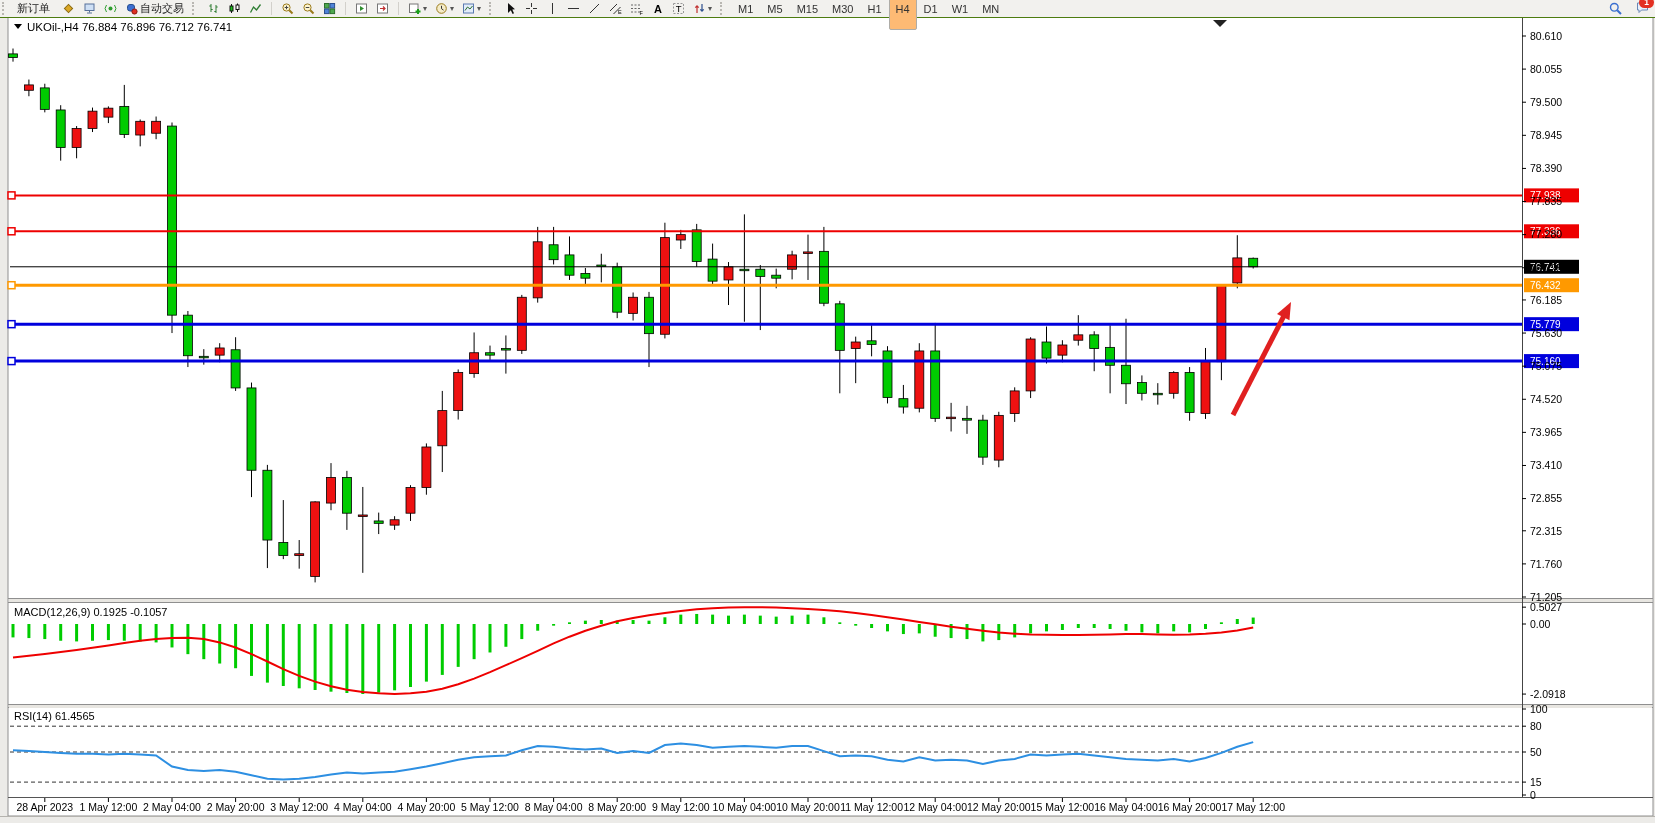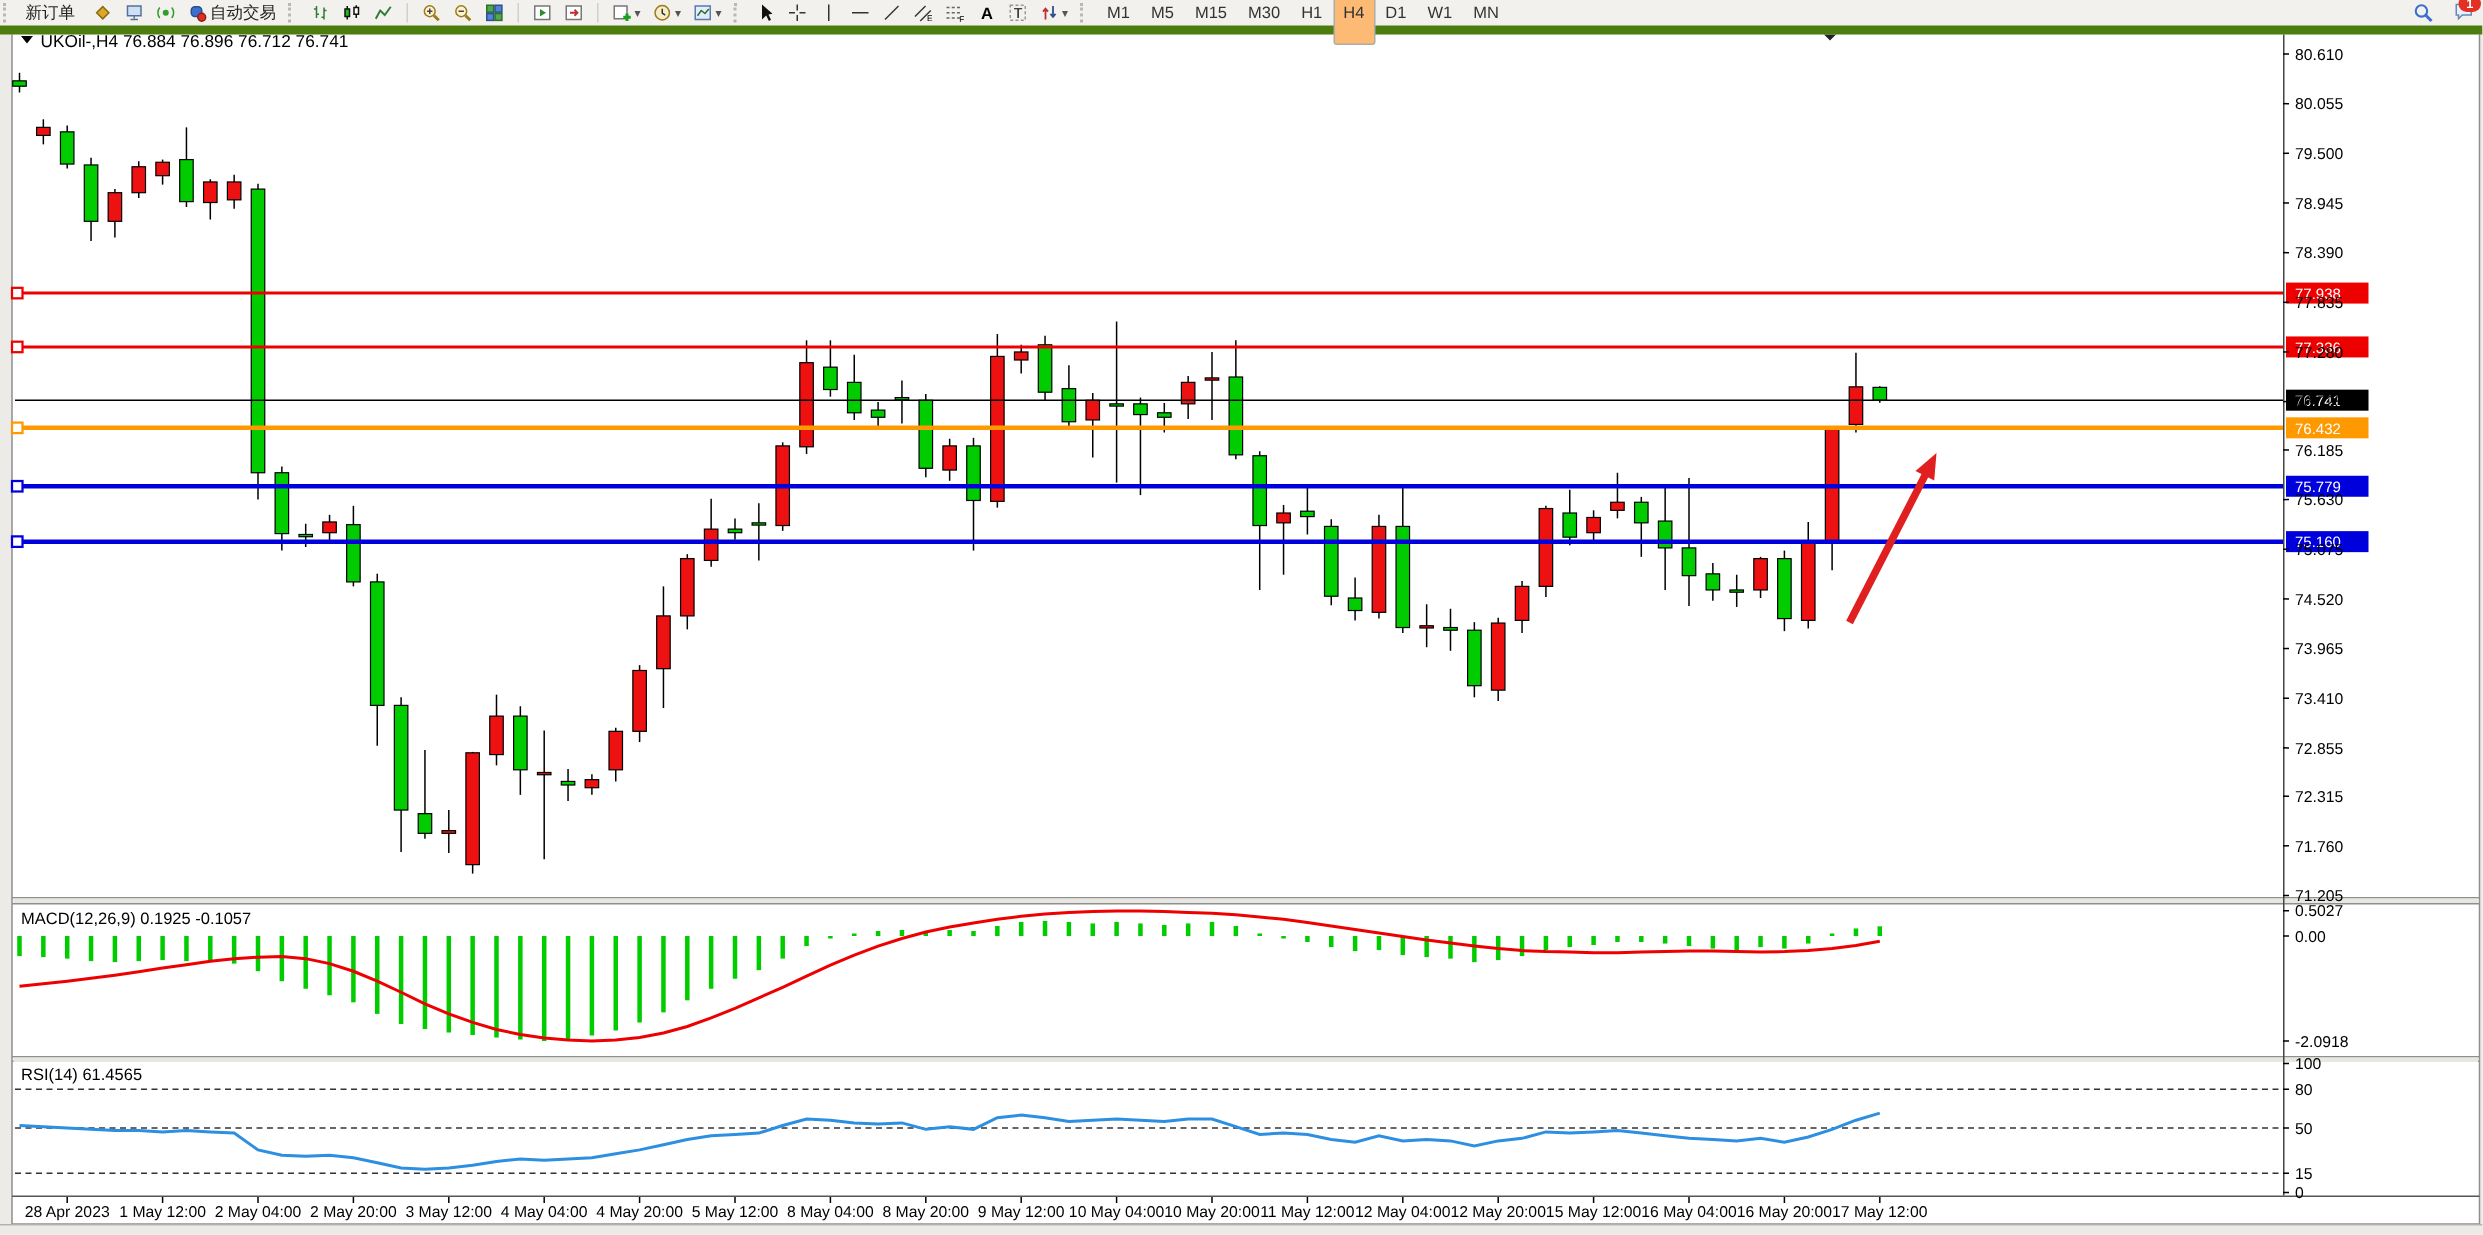--- a/index.html
+++ b/index.html
@@ -1,20 +1,20 @@
 <!DOCTYPE html>
 <html><head>
 <meta charset="utf-8">
 <style>
   html,body{margin:0;padding:0;background:#ecebe8;width:1655px;height:823px;overflow:hidden;
     font-family:"Liberation Sans",sans-serif;-webkit-font-smoothing:antialiased;}
   #app{position:relative;width:1655px;height:823px;}
   
   #toolbar{position:absolute;left:0;top:0;width:1655px;height:17px;background:#f2f1ee;
-    border-bottom:6px solid #4d7c0f;display:flex;align-items:center;font-size:11px;color:#222;z-index:10;}
+    border-bottom:1px solid #4d7c0f;display:flex;align-items:center;font-size:11px;color:#222;z-index:10;}
   .tb-group{display:flex;align-items:center;height:17px;padding:0 2px;}
   .tb-grip{width:5px;height:13px;margin:0 2px;border-left:2px dotted #b9b7b2;}
   .tb-sep{width:1px;height:13px;background:#d2d0cb;margin:0 3px;}
   .tb-btn{display:flex;align-items:center;gap:2px;padding:1px 3px;border:1px solid transparent;
     border-radius:2px;cursor:default;white-space:nowrap;}
   .tb-btn svg{display:block;}
   .tb-btn .caret{font-size:8px;color:#555;line-height:8px;}
   .tb-btn.tf{padding:14px 6px;color:#333;}
   .tb-btn.tf.active{background:#fdba74;border:1px solid #aeaca7;}
   #tb-right{margin-left:auto;display:flex;align-items:center;padding-right:6px;}

